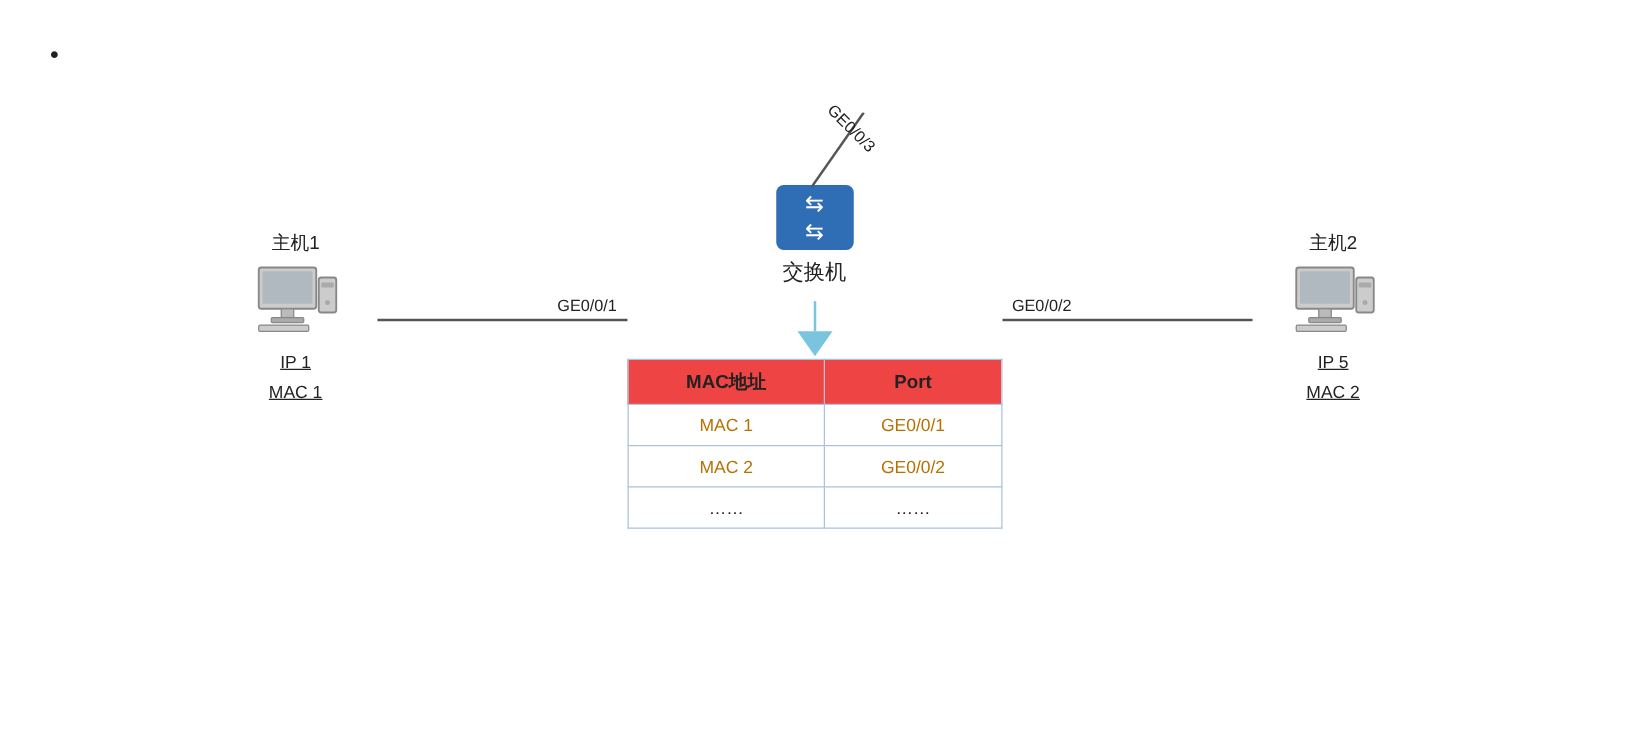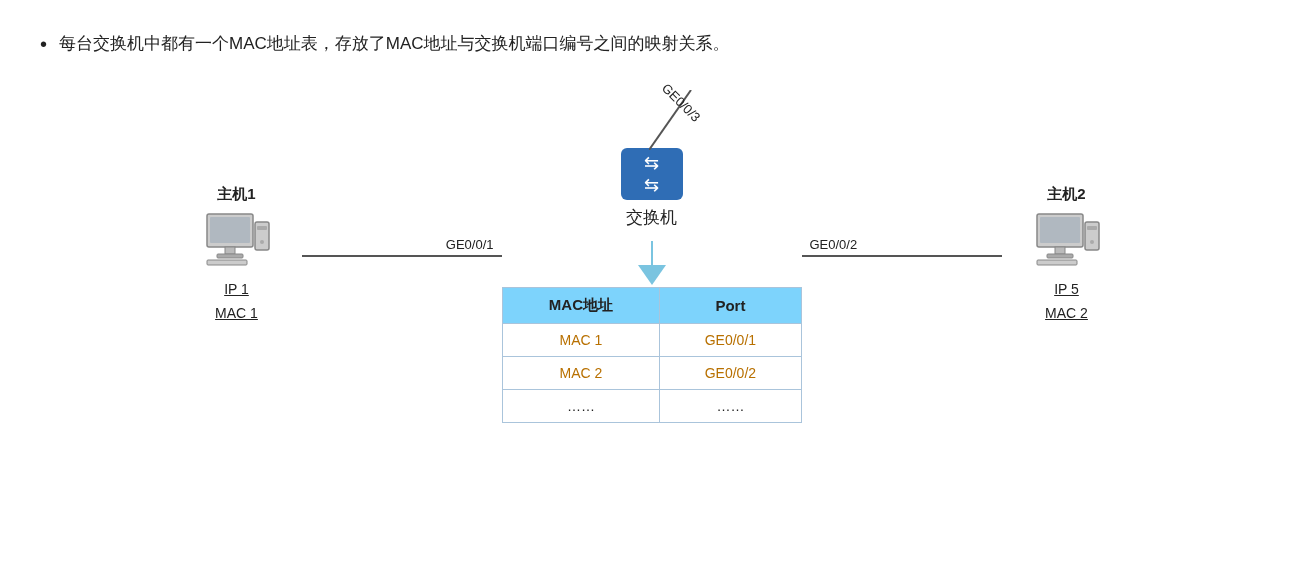--- a/index.html
+++ b/index.html
@@ -48,21 +48,20 @@
       display: flex;
       flex-direction: column;
       align-items: center;
       width: 130px;
     }
     .host-label {
       font-size: 15px;
       color: #222;
       margin-bottom: 6px;
       text-align: center;
-      font-weight: bold;
     }
     .host-icon {
       width: 72px;
       height: 60px;
     }
     .host-info {
       font-size: 14px;
       color: #222;
       text-align: center;
       margin-top: 8px;
@@ -155,21 +154,21 @@
       border-collapse: collapse;
       min-width: 300px;
       background: #fff;
     }
     table.mac-table th {
       border: 1px solid #aac4db;
       padding: 8px 28px;
       font-size: 15px;
       font-weight: bold;
       color: #222;
-      background: #7dd3fc;
+      background: #ef4444;
       text-align: center;
     }
     table.mac-table td {
       border: 1px solid #aac4db;
       padding: 8px 28px;
       font-size: 14px;
       color: #222;
       text-align: center;
       background: #fff;
     }
@@ -179,21 +178,20 @@
       display: flex;
       flex-direction: column;
       align-items: center;
     }
   </style>
 </head>
 <body>
 
 <div class="bullet-point">
   <span class="bullet-dot">•</span>
-  <span>每台交换机中都有一个MAC地址表，存放了MAC地址与交换机端口编号之间的映射关系。</span>
 </div>
 
 <div class="diagram-area">
 
   <div class="network-row">
 
     <div class="host-box">
       <span class="host-label">主机1</span>
 
       <svg class="host-icon" viewBox="0 0 72 60" fill="none" xmlns="http://www.w3.org/2000/svg">

